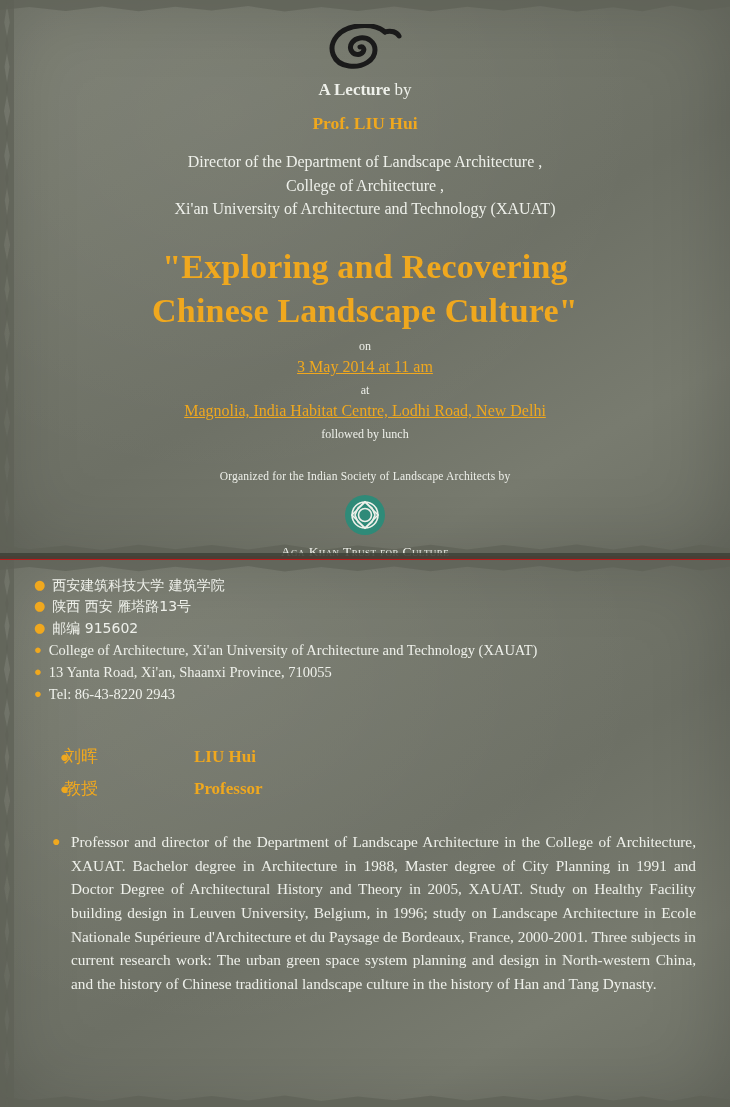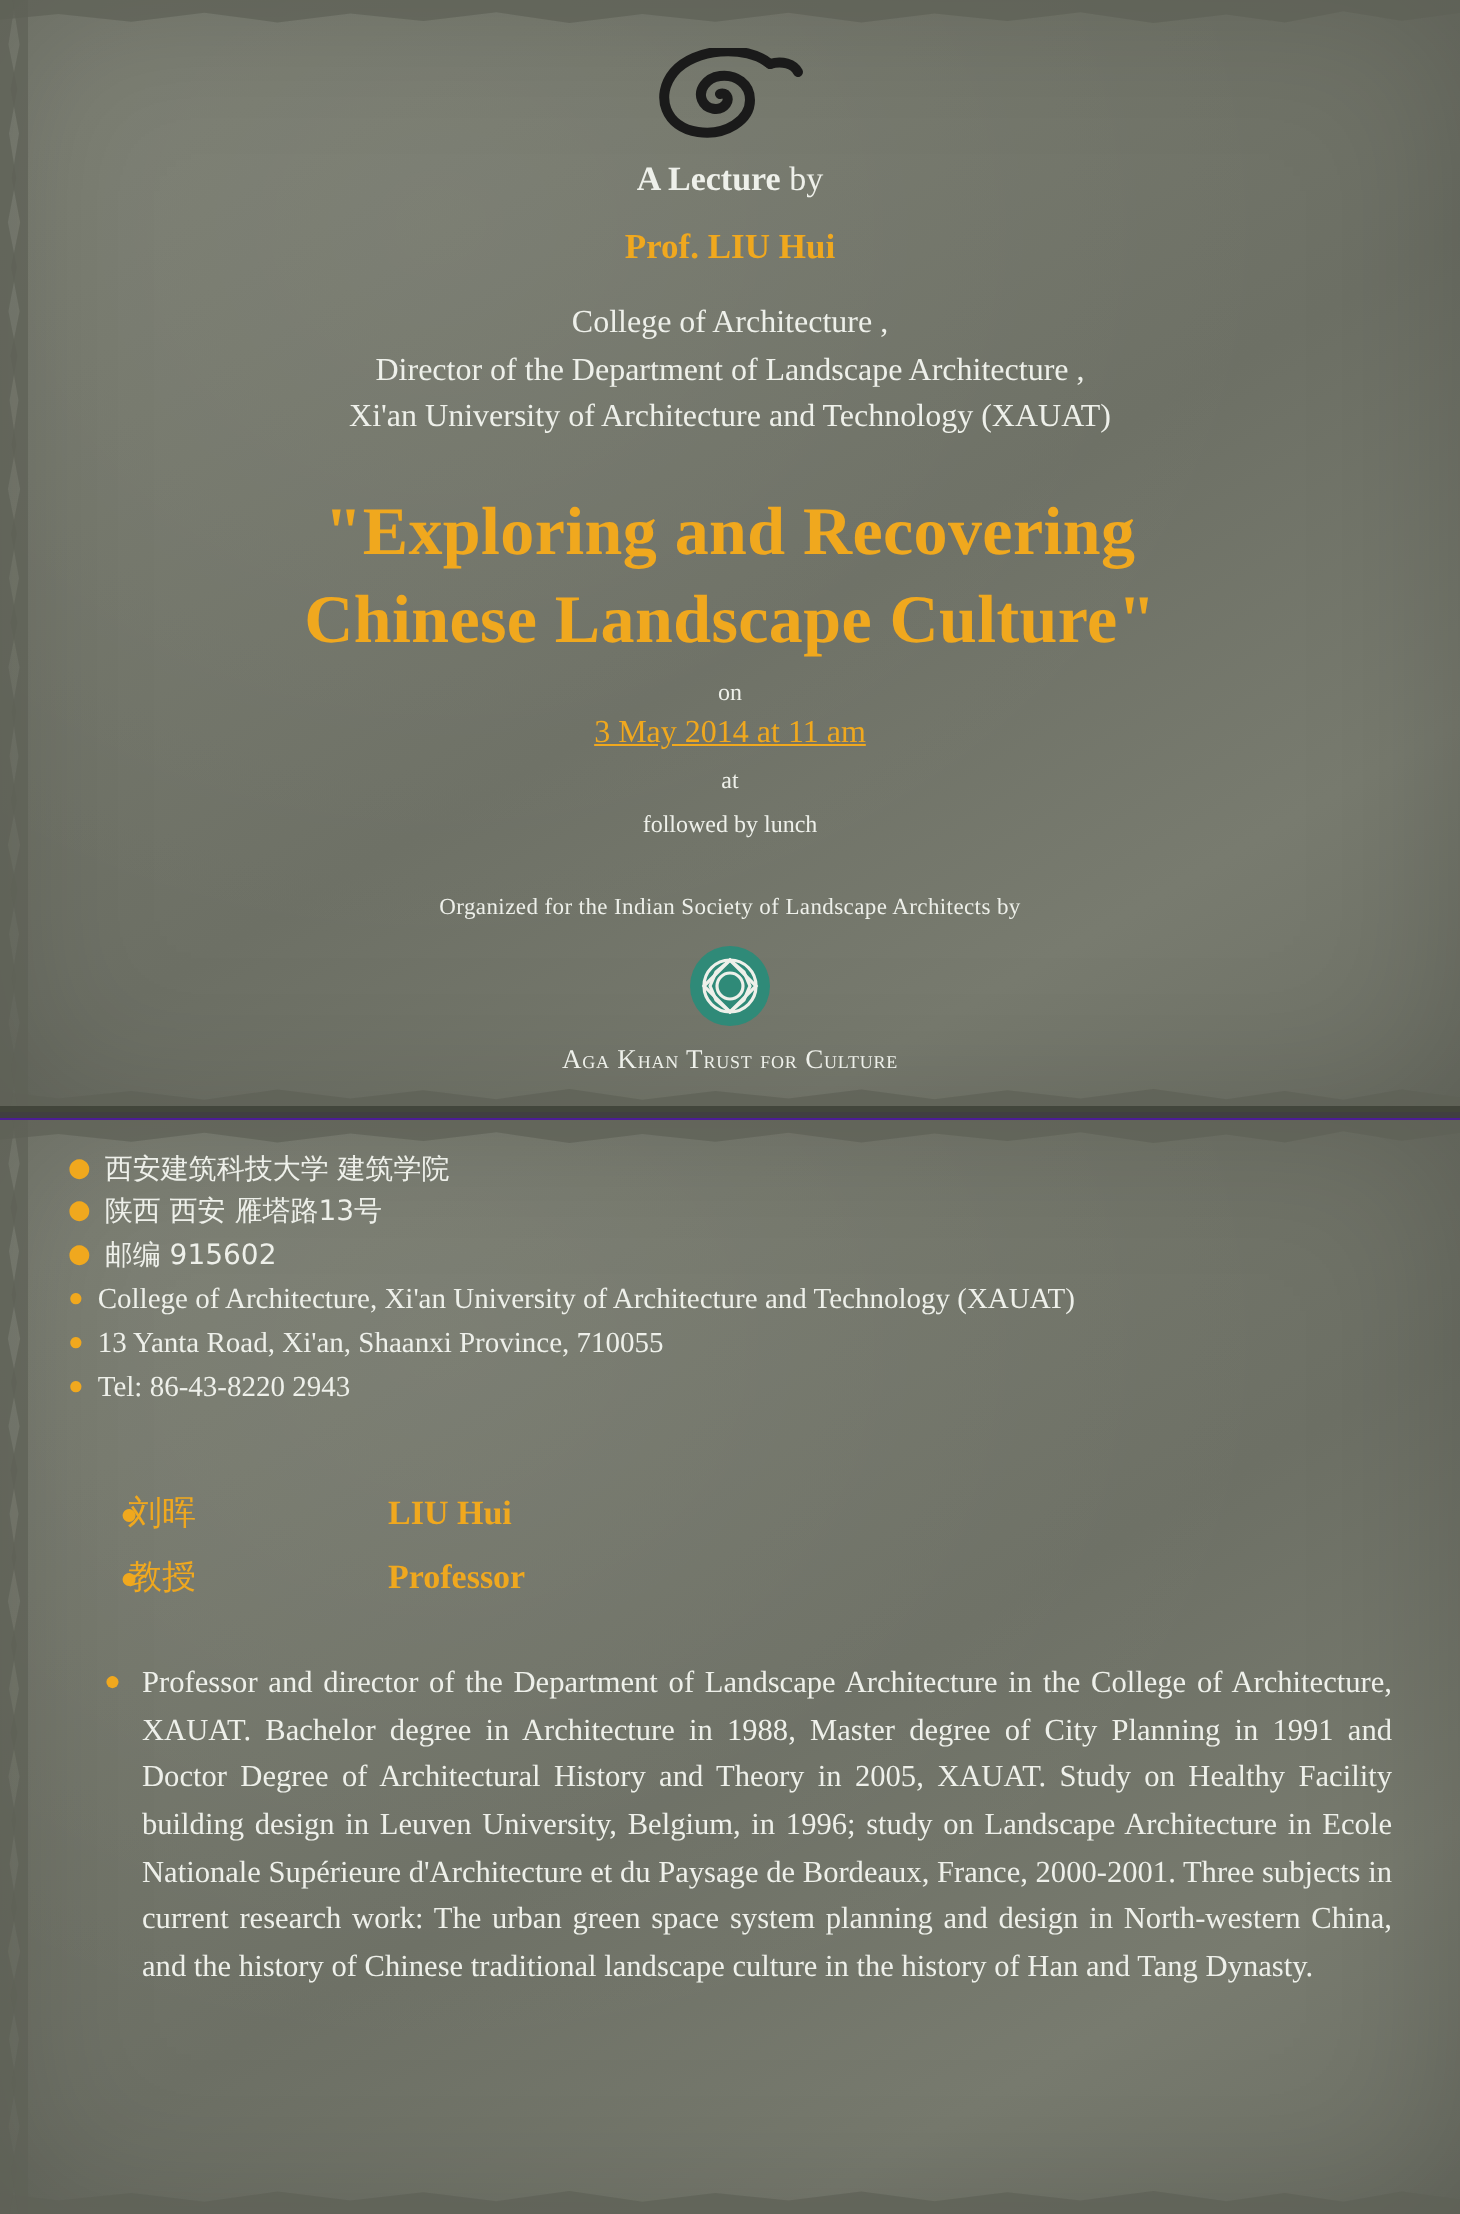--- a/index.html
+++ b/index.html
@@ -12,21 +12,21 @@
     height: 1107px;
     font-family: "Liberation Serif", serif;
     overflow: hidden;
     position: relative;
   }
 
   
   .page {
     position: absolute;
     inset: 0;
-    background: #4c1d95;
+    background: #b91c1c;
   }
   .slide {
     position: absolute;
     left: 0;
     width: 730px;
     background:
       radial-gradient(ellipse at 30% 20%, rgba(255,255,255,0.05), rgba(0,0,0,0) 60%),
       linear-gradient(150deg, #7b7e72 0%, #75786c 25%, #6d7065 55%, #787b6f 80%, #6e7166 100%);
     box-shadow: inset 0 0 80px rgba(0,0,0,0.18);
   }
@@ -217,33 +217,34 @@
       <path d="M62 8 C68 6 74 8 76 12" fill="none" stroke="#1a1a1a" stroke-width="5" stroke-linecap="round"></path>
     </svg>
 
     <div class="line-lecture">
       <b>A Lecture</b><span class="thin"> by</span>
     </div>
 
     <div class="prof-name">Prof. LIU Hui</div>
 
     <div class="affil">
+      <div>Director of the Department of Landscape Architecture ,</div>
       <div>College of Architecture ,</div>
-      <div>Director of the Department of Landscape Architecture ,</div>
       <div>Xi'an University of Architecture and Technology (XAUAT)</div>
     </div>
 
     <div class="lecture-title">
       <div>"Exploring and Recovering</div>
       <div>Chinese Landscape Culture"</div>
     </div>
 
     <div class="when-on">on</div>
     <div class="date">3 May 2014 at 11 am</div>
     <div class="when-at">at</div>
+    <div class="venue">Magnolia, India Habitat Centre, Lodhi Road, New Delhi</div>
     <div class="lunch">followed by lunch</div>
 
     <div class="organized">Organized for the Indian Society of Landscape Architects by</div>
 
     <svg class="akt-logo" width="46" height="46" viewBox="0 0 46 46">
       <circle cx="23" cy="23" r="20" fill="#2f8a78"></circle>
       <g fill="none" stroke="#eef0ea" stroke-width="1.6">
         <circle cx="23" cy="23" r="13"></circle>
         <circle cx="23" cy="23" r="6.5"></circle>
         <path d="M23 10 L30 16 L33 23 L30 30 L23 36 L16 30 L13 23 L16 16 Z"></path>

